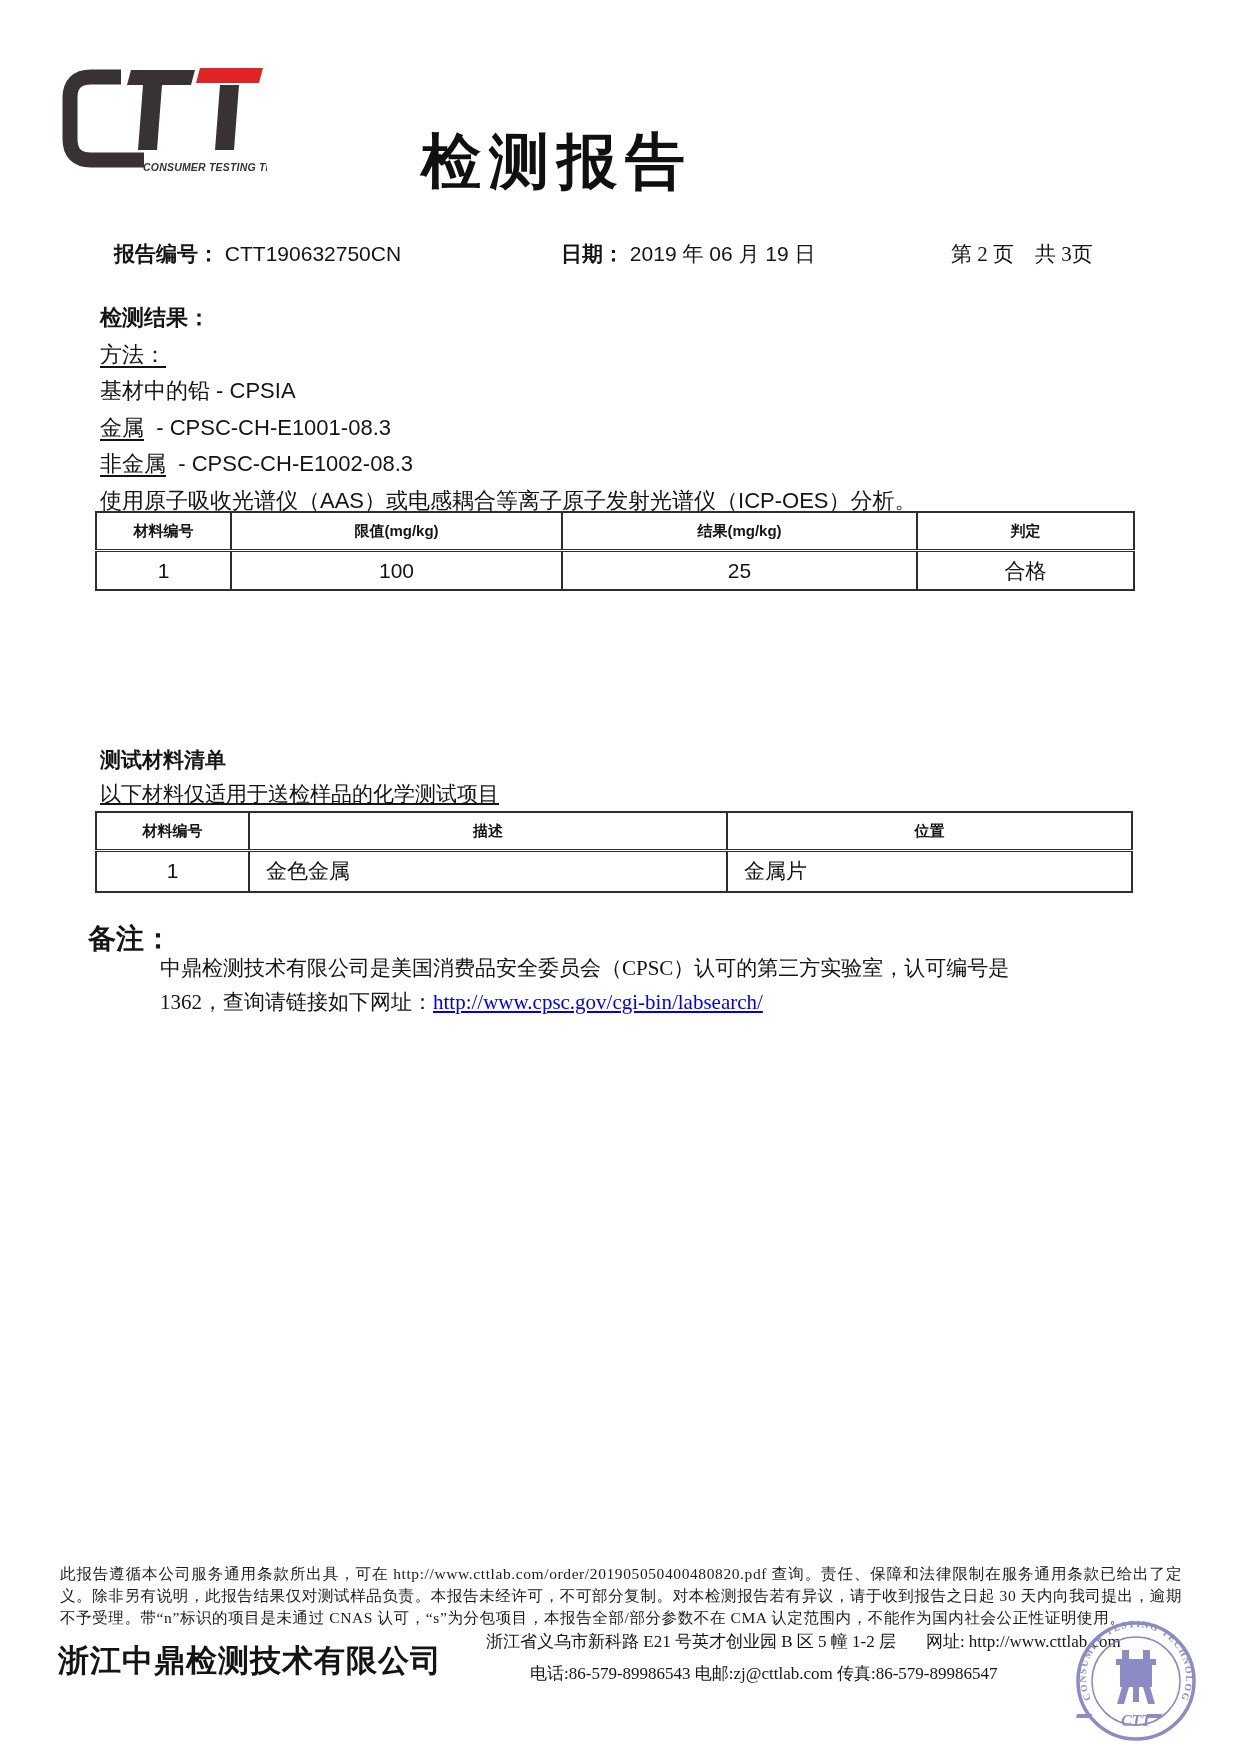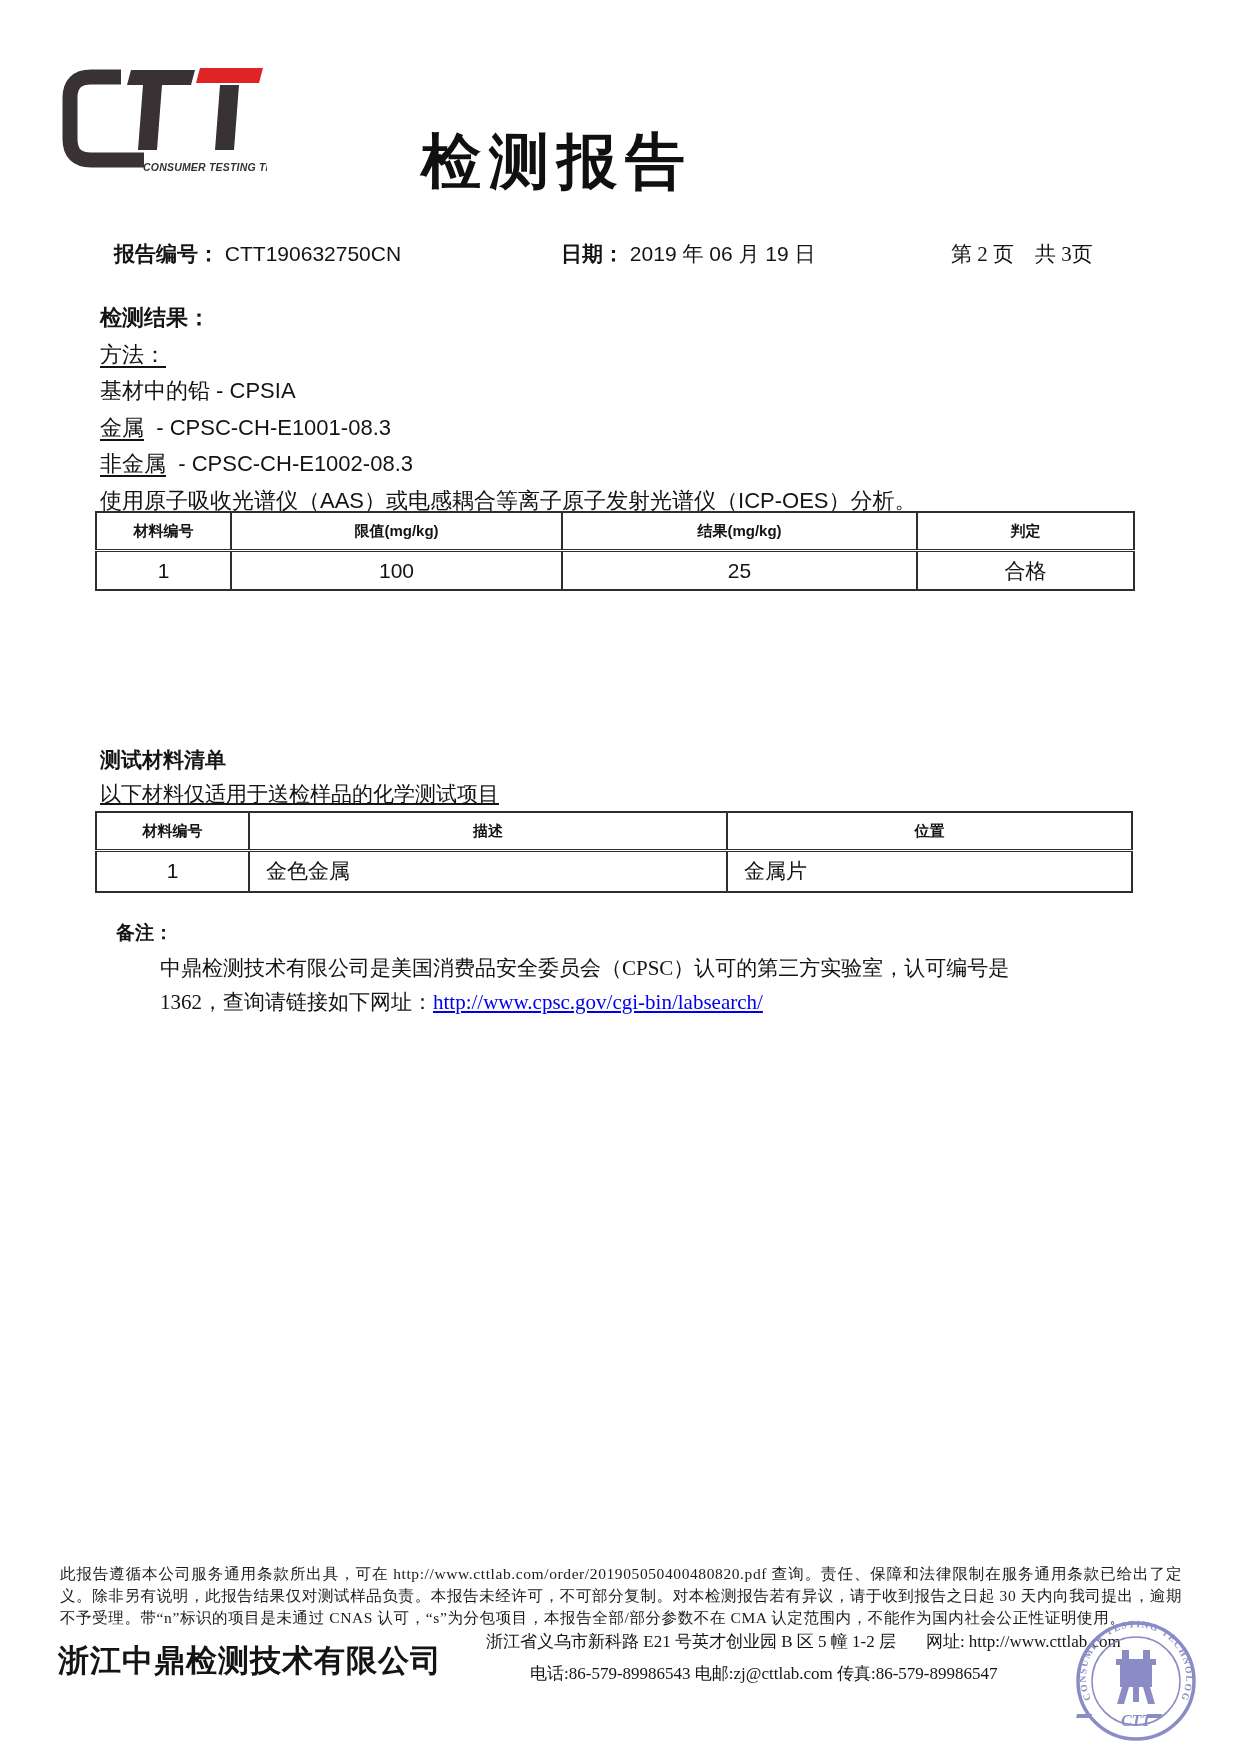--- a/index.html
+++ b/index.html
@@ -21,21 +21,21 @@
   table.rep{border-collapse:collapse;table-layout:fixed;background:#fff;}
   table.rep th,table.rep td{border:2px solid #2e2e2e;text-align:center;padding:0;overflow:hidden;}
   table.rep th{font-size:15px;font-weight:bold;height:36px;border-bottom:3px double #2e2e2e;}
   table.rep td{font-size:21px;height:37px;}
   table.rep td.lft{text-align:left;padding-left:16px;font-family:"Liberation Serif","DejaVu Serif",serif;}
 
   .notes{top:622px;left:100px;display:grid;grid-template-columns:80px 44px auto;
          font-size:21px;line-height:35px;white-space:nowrap;}
   .mat-head{top:746px;left:100px;font-size:21px;font-weight:bold;}
   .mat-note{top:780px;left:100px;font-size:21px;text-decoration:underline;}
-  .rem-label{top:920px;left:116px;font-size:19px;font-weight:bold;}
+  .rem-label{top:920px;left:88px;font-size:28px;font-weight:bold;}
   .rem-line{left:160px;font-size:21px;white-space:nowrap;}
   a.link{color:#0000ee;text-decoration:underline;}
 
   .fineprint{top:1534px;left:60px;width:1122px;font-size:15.5px;line-height:22px;
              text-align:justify;letter-spacing:0.6px;color:#1a1a1a;margin-top:29px;}
   .company{top:1640px;left:58px;font-size:31px;font-weight:bold;letter-spacing:1px;}
   .addr{top:1630px;left:486px;font-size:17px;white-space:nowrap;}
   .contact{top:1662px;left:486px;font-size:17px;white-space:nowrap;margin-left:44px;}
   .addr .gap{display:inline-block;width:30px;}
   .seal{top:1614px;left:1072px;z-index:2;opacity:.95;}

